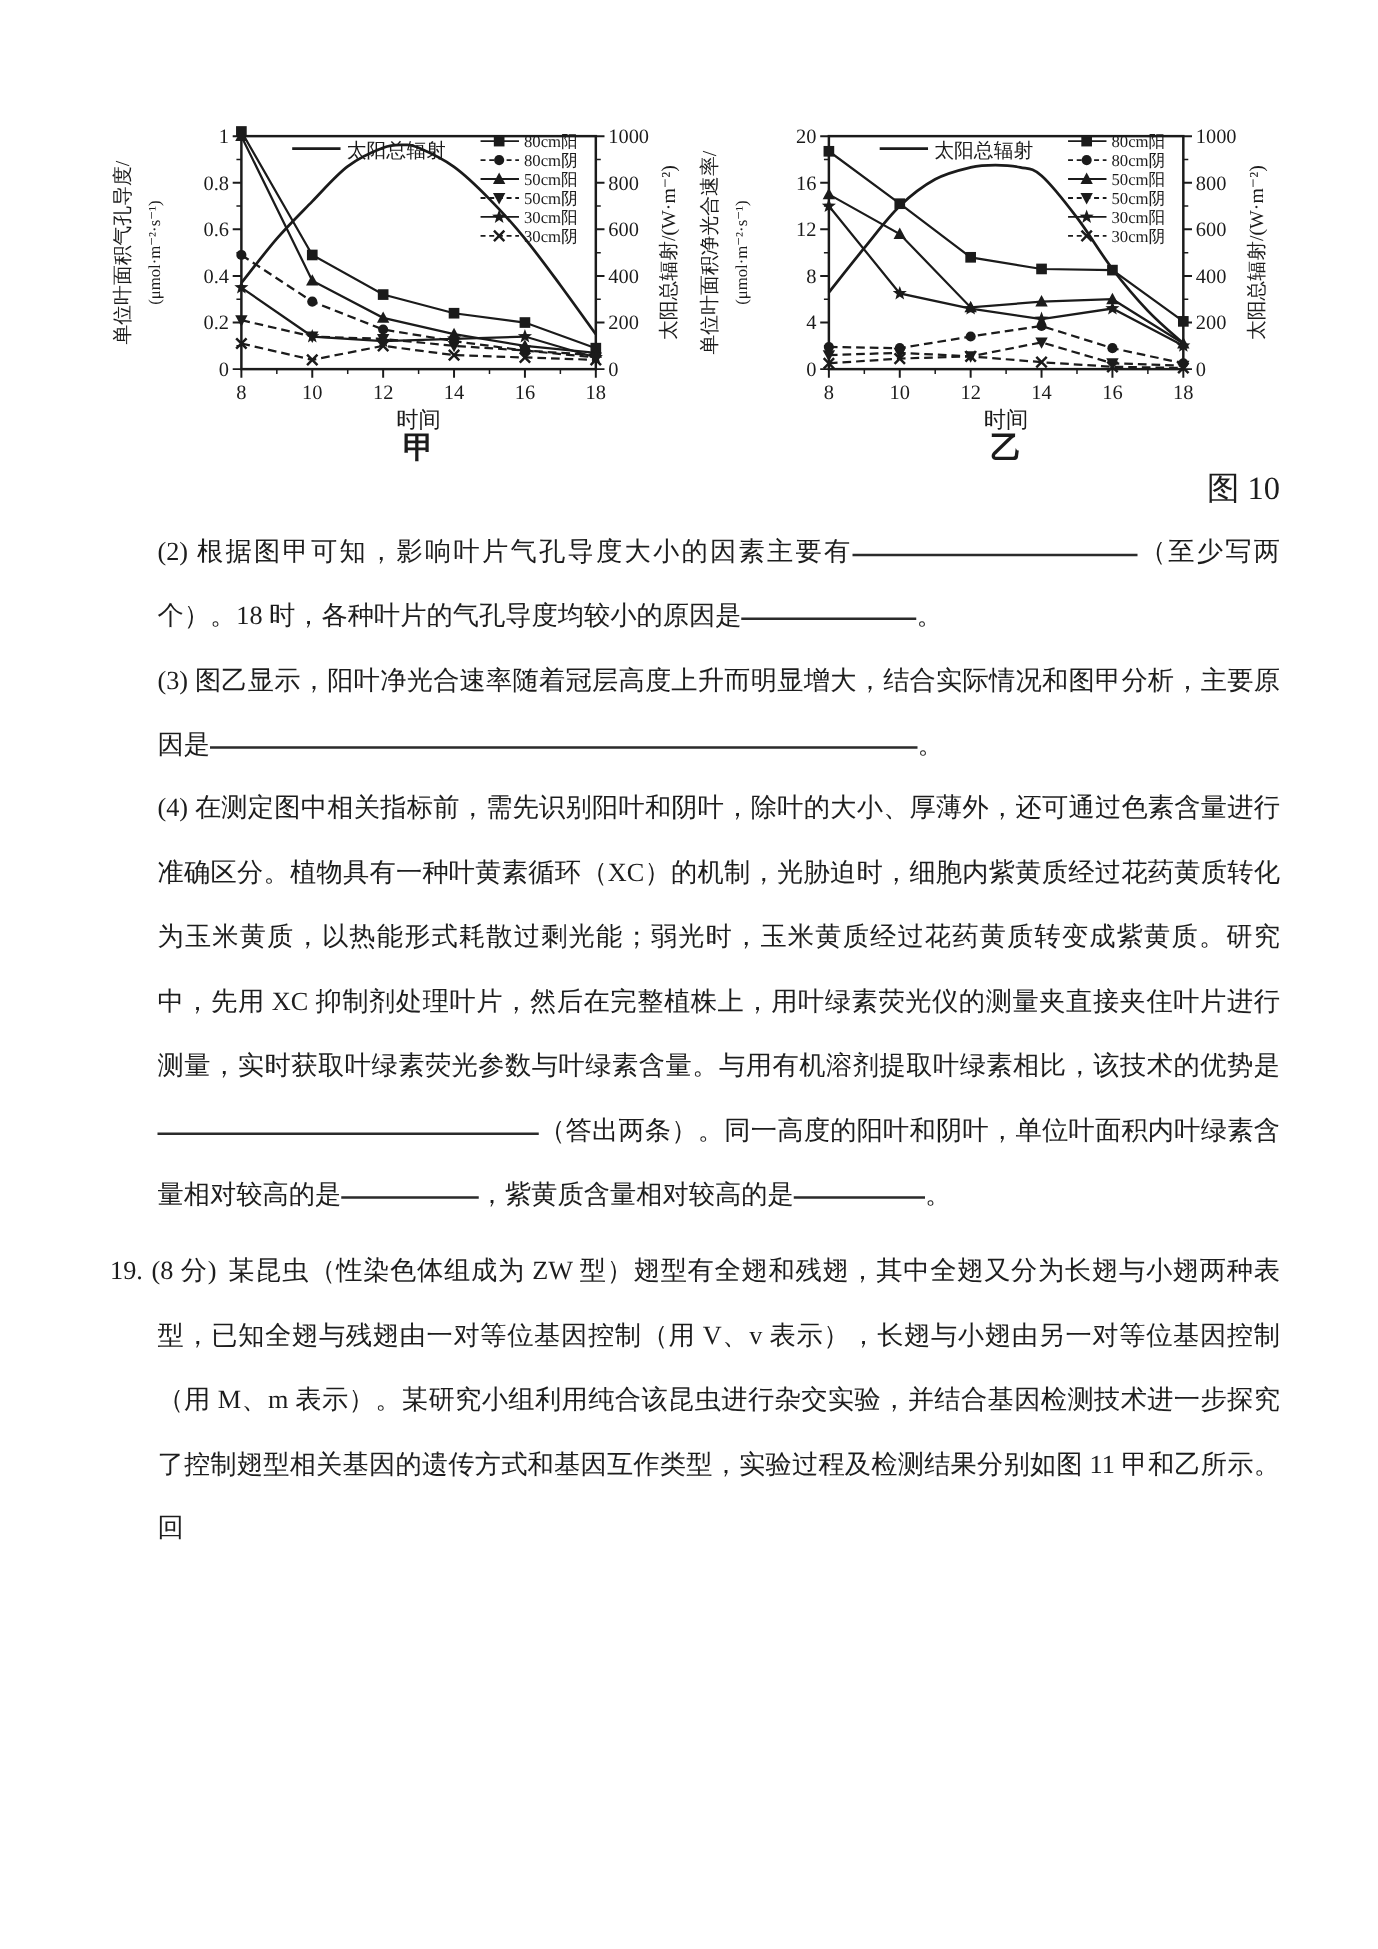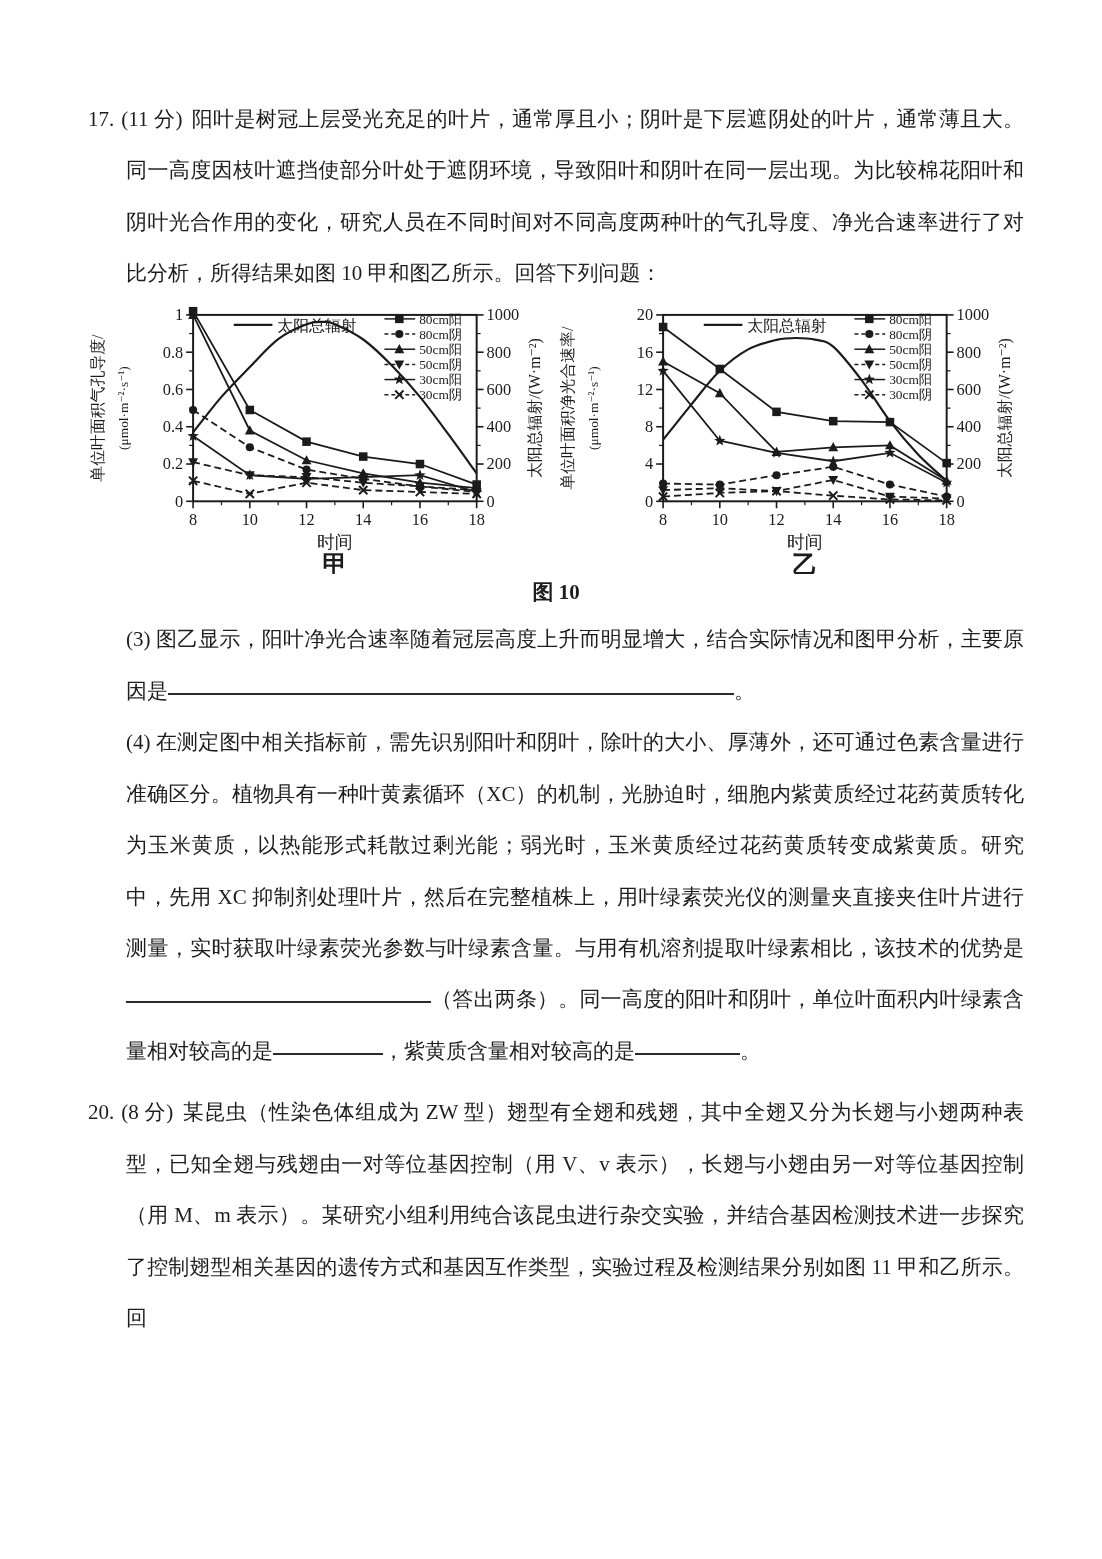--- a/index.html
+++ b/index.html
@@ -5,42 +5,41 @@
   html,body{margin:0;padding:0;}
   body{width:1102px;height:1559px;background:#ffffff;overflow:hidden;}
   .page{box-sizing:border-box;width:1102px;height:1559px;padding:94px 78px 0 88px;color:#1d1d1d;}
   .q-para{font-family:"Liberation Serif","DejaVu Serif",serif;font-size:21px;line-height:2.45;
           text-align:justify;margin:0;color:#1d1d1d;}
   .hang{padding-left:38px;text-indent:-38px;}
   .qnum{margin-right:7px;}
   .qscore{margin-right:9px;}
   .figure-row{display:flex;justify-content:space-between;align-items:flex-start;margin-top:5px;}
   .chart{width:466px;height:auto;display:block;}
-  .fig-caption{font-family:"Liberation Serif","DejaVu Serif",serif;font-size:21px;font-weight:bold;
-               text-align:center;margin-top:4px;color:#1d1d1d;}
+  .fig-caption{font-family:"Liberation Serif","DejaVu Serif",serif;font-size:26px;font-weight:normal;
+               text-align:right;margin-top:4px;color:#1d1d1d;}
   .parts{margin-top:8px;}
   .parts .q-para{margin-left:38px;}
   .q18{margin-top:10px;}
   .blank{display:inline-block;height:2px;border-bottom:2px solid #2b2b2b;transform:translateY(-3px);}
   
   svg text{fill:#1b1b1b;font-family:"Liberation Serif","DejaVu Serif",serif;}
   svg .tick{font-size:16.5px;}
   svg .axlabel{font-size:16px;}
   svg .axunits{font-size:13.5px;}
   svg .legend-entry{font-size:13.5px;}
   svg .solar-legend{font-size:16px;}
   svg .xtitle{font-size:18px;}
   svg .caption{font-size:25px;font-weight:bold;}
 </style>
 </head>
 <body>
 
 <div class="page">
 
-  <p class="q-para hang"><span class="qnum">17.</span><span class="qscore">(11 分)</span><span>阳叶是树冠上层受光充足的叶片，通常厚且小；阴叶是下层遮阴处的叶片，通常薄且大。同一高度因枝叶遮挡使部分叶处于遮阴环境，导致阳叶和阴叶在同一层出现。为比较棉花阳叶和阴叶光合作用的变化，研究人员在不同时间对不同高度两种叶的气孔导度、净光合速率进行了对比分析，所得结果如图 10 甲和图乙所示。回答下列问题：</span></p>
 
   <div class="figure-row">
     <svg class="chart" xmlns="http://www.w3.org/2000/svg" viewBox="0 0 470 272">
         <rect x="106" y="10" width="286" height="188" fill="none" stroke="#1b1b1b" stroke-width="2"></rect>
         <g>
           <line x1="106" y1="198" x2="106" y2="205" stroke="#1b1b1b" stroke-width="1.6"></line>
           <line x1="134.6" y1="198" x2="134.6" y2="202" stroke="#1b1b1b" stroke-width="1.2"></line>
           <line x1="163.2" y1="198" x2="163.2" y2="205" stroke="#1b1b1b" stroke-width="1.6"></line>
           <line x1="191.8" y1="198" x2="191.8" y2="202" stroke="#1b1b1b" stroke-width="1.2"></line>
           <line x1="220.4" y1="198" x2="220.4" y2="205" stroke="#1b1b1b" stroke-width="1.6"></line>
@@ -318,19 +317,20 @@
           <text x="334" y="95.3" class="legend-entry">30cm阴</text>
         </g>
         <text x="249" y="245" text-anchor="middle" class="xtitle">时间</text>
         <text x="249" y="270" text-anchor="middle" class="caption">乙</text>
       </svg>
   </div>
 
   <div class="fig-caption">图 10</div>
 
   <div class="parts">
+    <p class="q-para">(2) 根据图甲可知，影响叶片气孔导度大小的因素主要有<span class="blank" style="width: 228px;"></span>（至少写两个）。18 时，各种叶片的气孔导度均较小的原因是<span class="blank" style="width: 140px;"></span>。</p>
     <p class="q-para">(3) 图乙显示，阳叶净光合速率随着冠层高度上升而明显增大，结合实际情况和图甲分析，主要原因是<span class="blank" style="width: 566px;"></span>。</p>
     <p class="q-para">(4) 在测定图中相关指标前，需先识别阳叶和阴叶，除叶的大小、厚薄外，还可通过色素含量进行准确区分。植物具有一种叶黄素循环（XC）的机制，光胁迫时，细胞内紫黄质经过花药黄质转化为玉米黄质，以热能形式耗散过剩光能；弱光时，玉米黄质经过花药黄质转变成紫黄质。研究中，先用 XC 抑制剂处理叶片，然后在完整植株上，用叶绿素荧光仪的测量夹直接夹住叶片进行测量，实时获取叶绿素荧光参数与叶绿素含量。与用有机溶剂提取叶绿素相比，该技术的优势是<span class="blank" style="width: 305px;"></span>（答出两条）。同一高度的阳叶和阴叶，单位叶面积内叶绿素含量相对较高的是<span class="blank" style="width: 110px;"></span>，紫黄质含量相对较高的是<span class="blank" style="width: 105px;"></span>。</p>
   </div>
 
-  <p class="q-para hang q18"><span class="qnum">20.</span><span class="qscore">(8 分)</span><span>某昆虫（性染色体组成为 ZW 型）翅型有全翅和残翅，其中全翅又分为长翅与小翅两种表型，已知全翅与残翅由一对等位基因控制（用 V、v 表示），长翅与小翅由另一对等位基因控制（用 M、m 表示）。某研究小组利用纯合该昆虫进行杂交实验，并结合基因检测技术进一步探究了控制翅型相关基因的遗传方式和基因互作类型，实验过程及检测结果分别如图 11 甲和乙所示。回</span></p>
+  <p class="q-para hang q18"><span class="qnum">19.</span><span class="qscore">(8 分)</span><span>某昆虫（性染色体组成为 ZW 型）翅型有全翅和残翅，其中全翅又分为长翅与小翅两种表型，已知全翅与残翅由一对等位基因控制（用 V、v 表示），长翅与小翅由另一对等位基因控制（用 M、m 表示）。某研究小组利用纯合该昆虫进行杂交实验，并结合基因检测技术进一步探究了控制翅型相关基因的遗传方式和基因互作类型，实验过程及检测结果分别如图 11 甲和乙所示。回</span></p>
 
 </div>
 
 </body></html>

